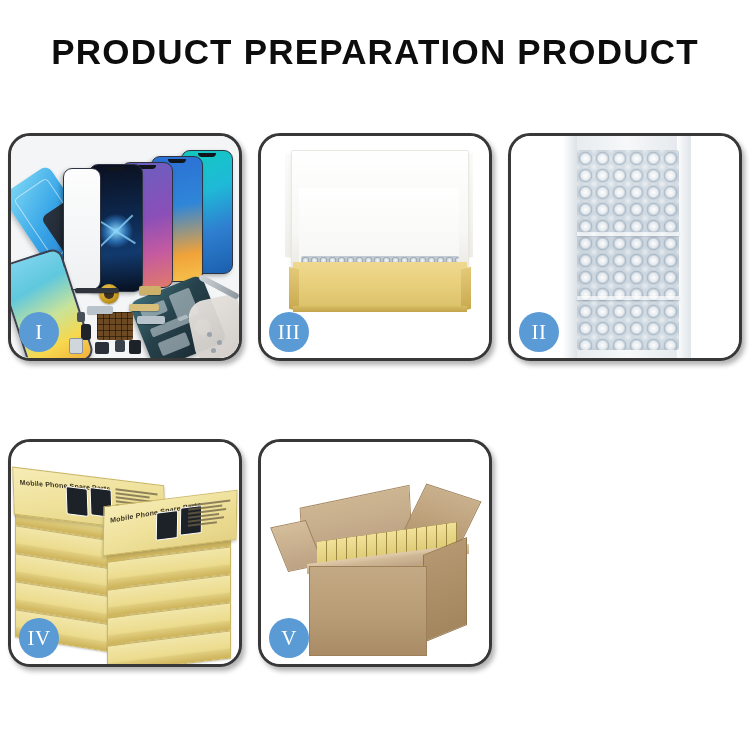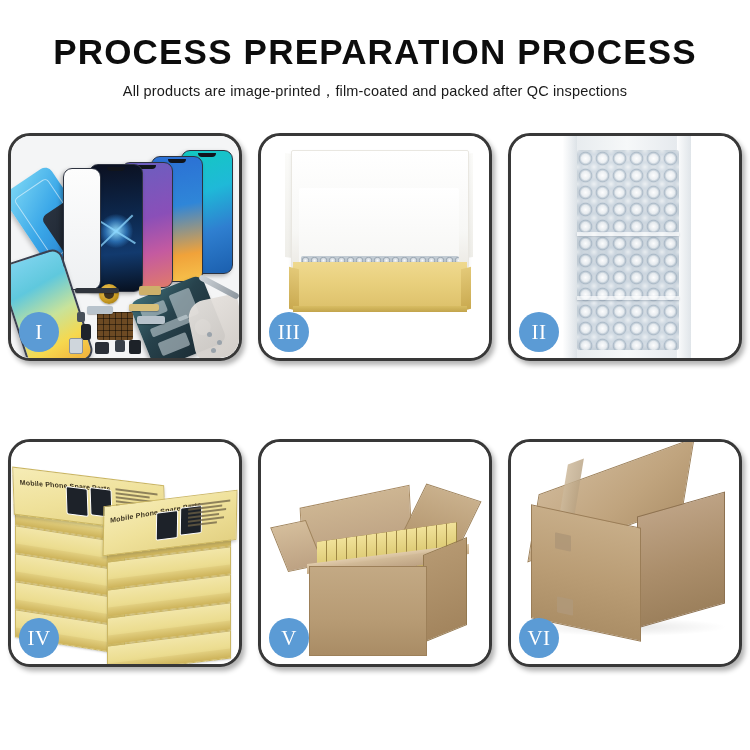--- a/index.html
+++ b/index.html
@@ -448,22 +448,21 @@
   .tt-2 { left:46px; top:156px; width:16px; height:16px; transform: skewY(12deg); }
   .sealed-shadow {
     position:absolute; left:16px; top:176px; width:198px; height:18px;
     background: radial-gradient(ellipse at center, rgba(0,0,0,0.10) 0%, rgba(0,0,0,0) 72%);
   }
 </style>
 </head>
 <body>
 
 <div class="header">
-  <div class="title">PROCESS PREPARATION PROCESS</div>
-  <div class="subtitle">All products are image-printed，film-coated and packed after QC inspections</div>
+  <div class="title">PRODUCT PREPARATION PRODUCT</div>
 </div>
 
 <div class="grid">
 
   <div class="panel">
     <div class="panel-inner">
       <div class="p1-bg"></div>
 
       <div class="protector"></div>
       <div class="protector-dark"></div>
@@ -635,27 +634,14 @@
           <i style="left: 130px;"></i>
         </div>
       <div class="flap-front-edge"></div>
       <div class="carton-rim"></div>
       <div class="carton-side"></div>
       <div class="carton-front"></div>
     </div>
     <div class="badge">V</div>
   </div>
 
-  <div class="panel">
-    <div class="panel-inner">
-      <div class="p6-bg"></div>
-      <div class="sealed-shadow"></div>
-      <div class="sealed-top"></div>
-      <div class="tape"></div>
-      <div class="sealed-side"></div>
-      <div class="sealed-front"></div>
-      <div class="tape-tab tt-1"></div>
-      <div class="tape-tab tt-2"></div>
-    </div>
-    <div class="badge">VI</div>
-  </div>
 
 </div>
 
 </body></html>

